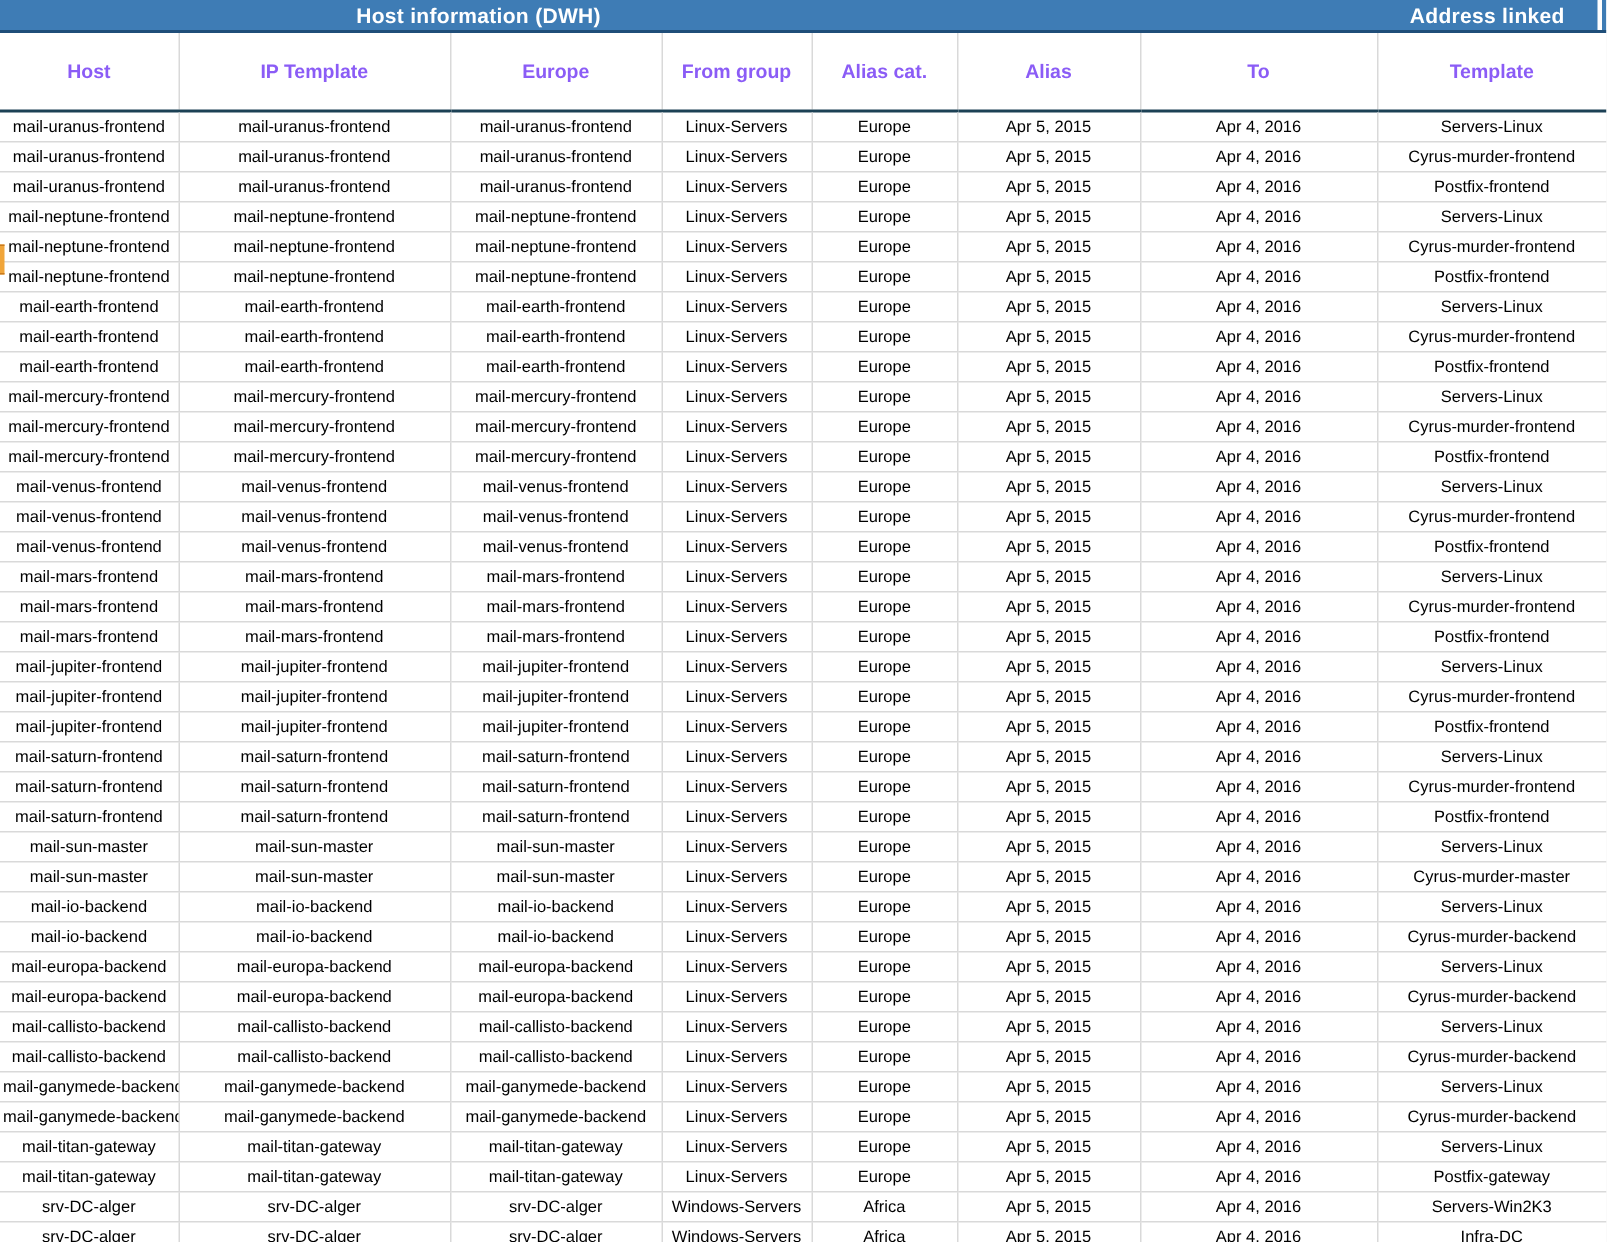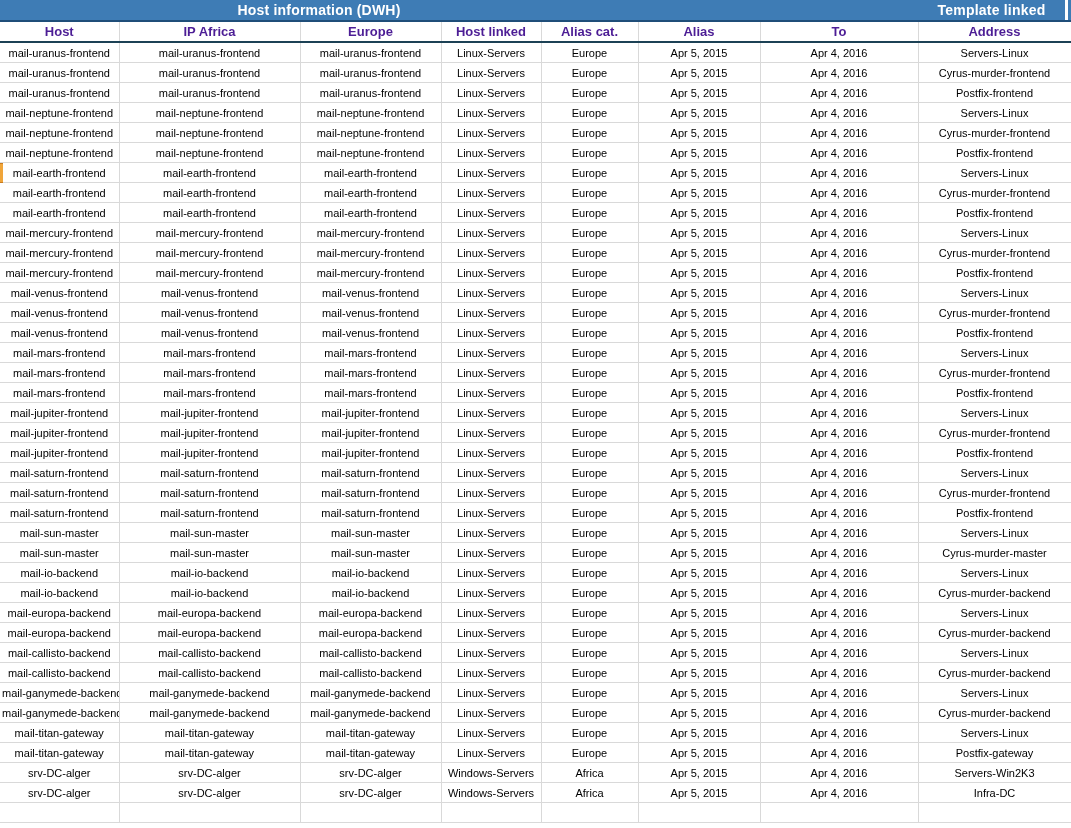--- a/index.html
+++ b/index.html
@@ -39,24 +39,24 @@
   #band-middle { width: 280px; }
   #band-right  { width: 150px; border-right: 3px solid #ffffff; box-sizing: border-box; }
   
   table {
     border-collapse: collapse;
     table-layout: fixed;
     width: 1071px;
   }
   th {
     height: 19px;
-    padding: 0 2px;
+    padding: 16px 2px;
     font-size: 13px;
     font-weight: bold;
-    color: #4c1d95;
+    color: #8b5cf6;
     text-align: center;
     background: #ffffff;
     border-right: 1px solid #d9d9d9;
     border-bottom: 2px solid #1c4155;
     white-space: nowrap;
     overflow: hidden;
   }
   td {
     height: 19px;
     padding: 0 2px;
@@ -84,44 +84,44 @@
   }
 </style>
 </head>
 <body>
 
 <div id="stage">
 
   <div id="title-band">
     <div id="band-left" class="band-section">Host information (DWH)</div>
     <div id="band-middle" class="band-section"></div>
-    <div id="band-right" class="band-section">Template linked</div>
+    <div id="band-right" class="band-section">Address linked</div>
   </div>
 
   <table>
     <colgroup>
       <col style="width:119px">
       <col style="width:181px">
       <col style="width:141px">
       <col style="width:100px">
       <col style="width:97px">
       <col style="width:122px">
       <col style="width:158px">
       <col style="width:153px">
     </colgroup>
     <thead>
       <tr>
           <th>Host</th>
-          <th>IP Africa</th>
+          <th>IP Template</th>
           <th>Europe</th>
-          <th>Host linked</th>
+          <th>From group</th>
           <th>Alias cat.</th>
           <th>Alias</th>
           <th>To</th>
-          <th>Address</th>
+          <th>Template</th>
         </tr>
     </thead>
     <tbody>
         <tr>
           <td>mail-uranus-frontend</td>
           <td>mail-uranus-frontend</td>
           <td>mail-uranus-frontend</td>
           <td>Linux-Servers</td>
           <td>Europe</td>
           <td>Apr 5, 2015</td>

